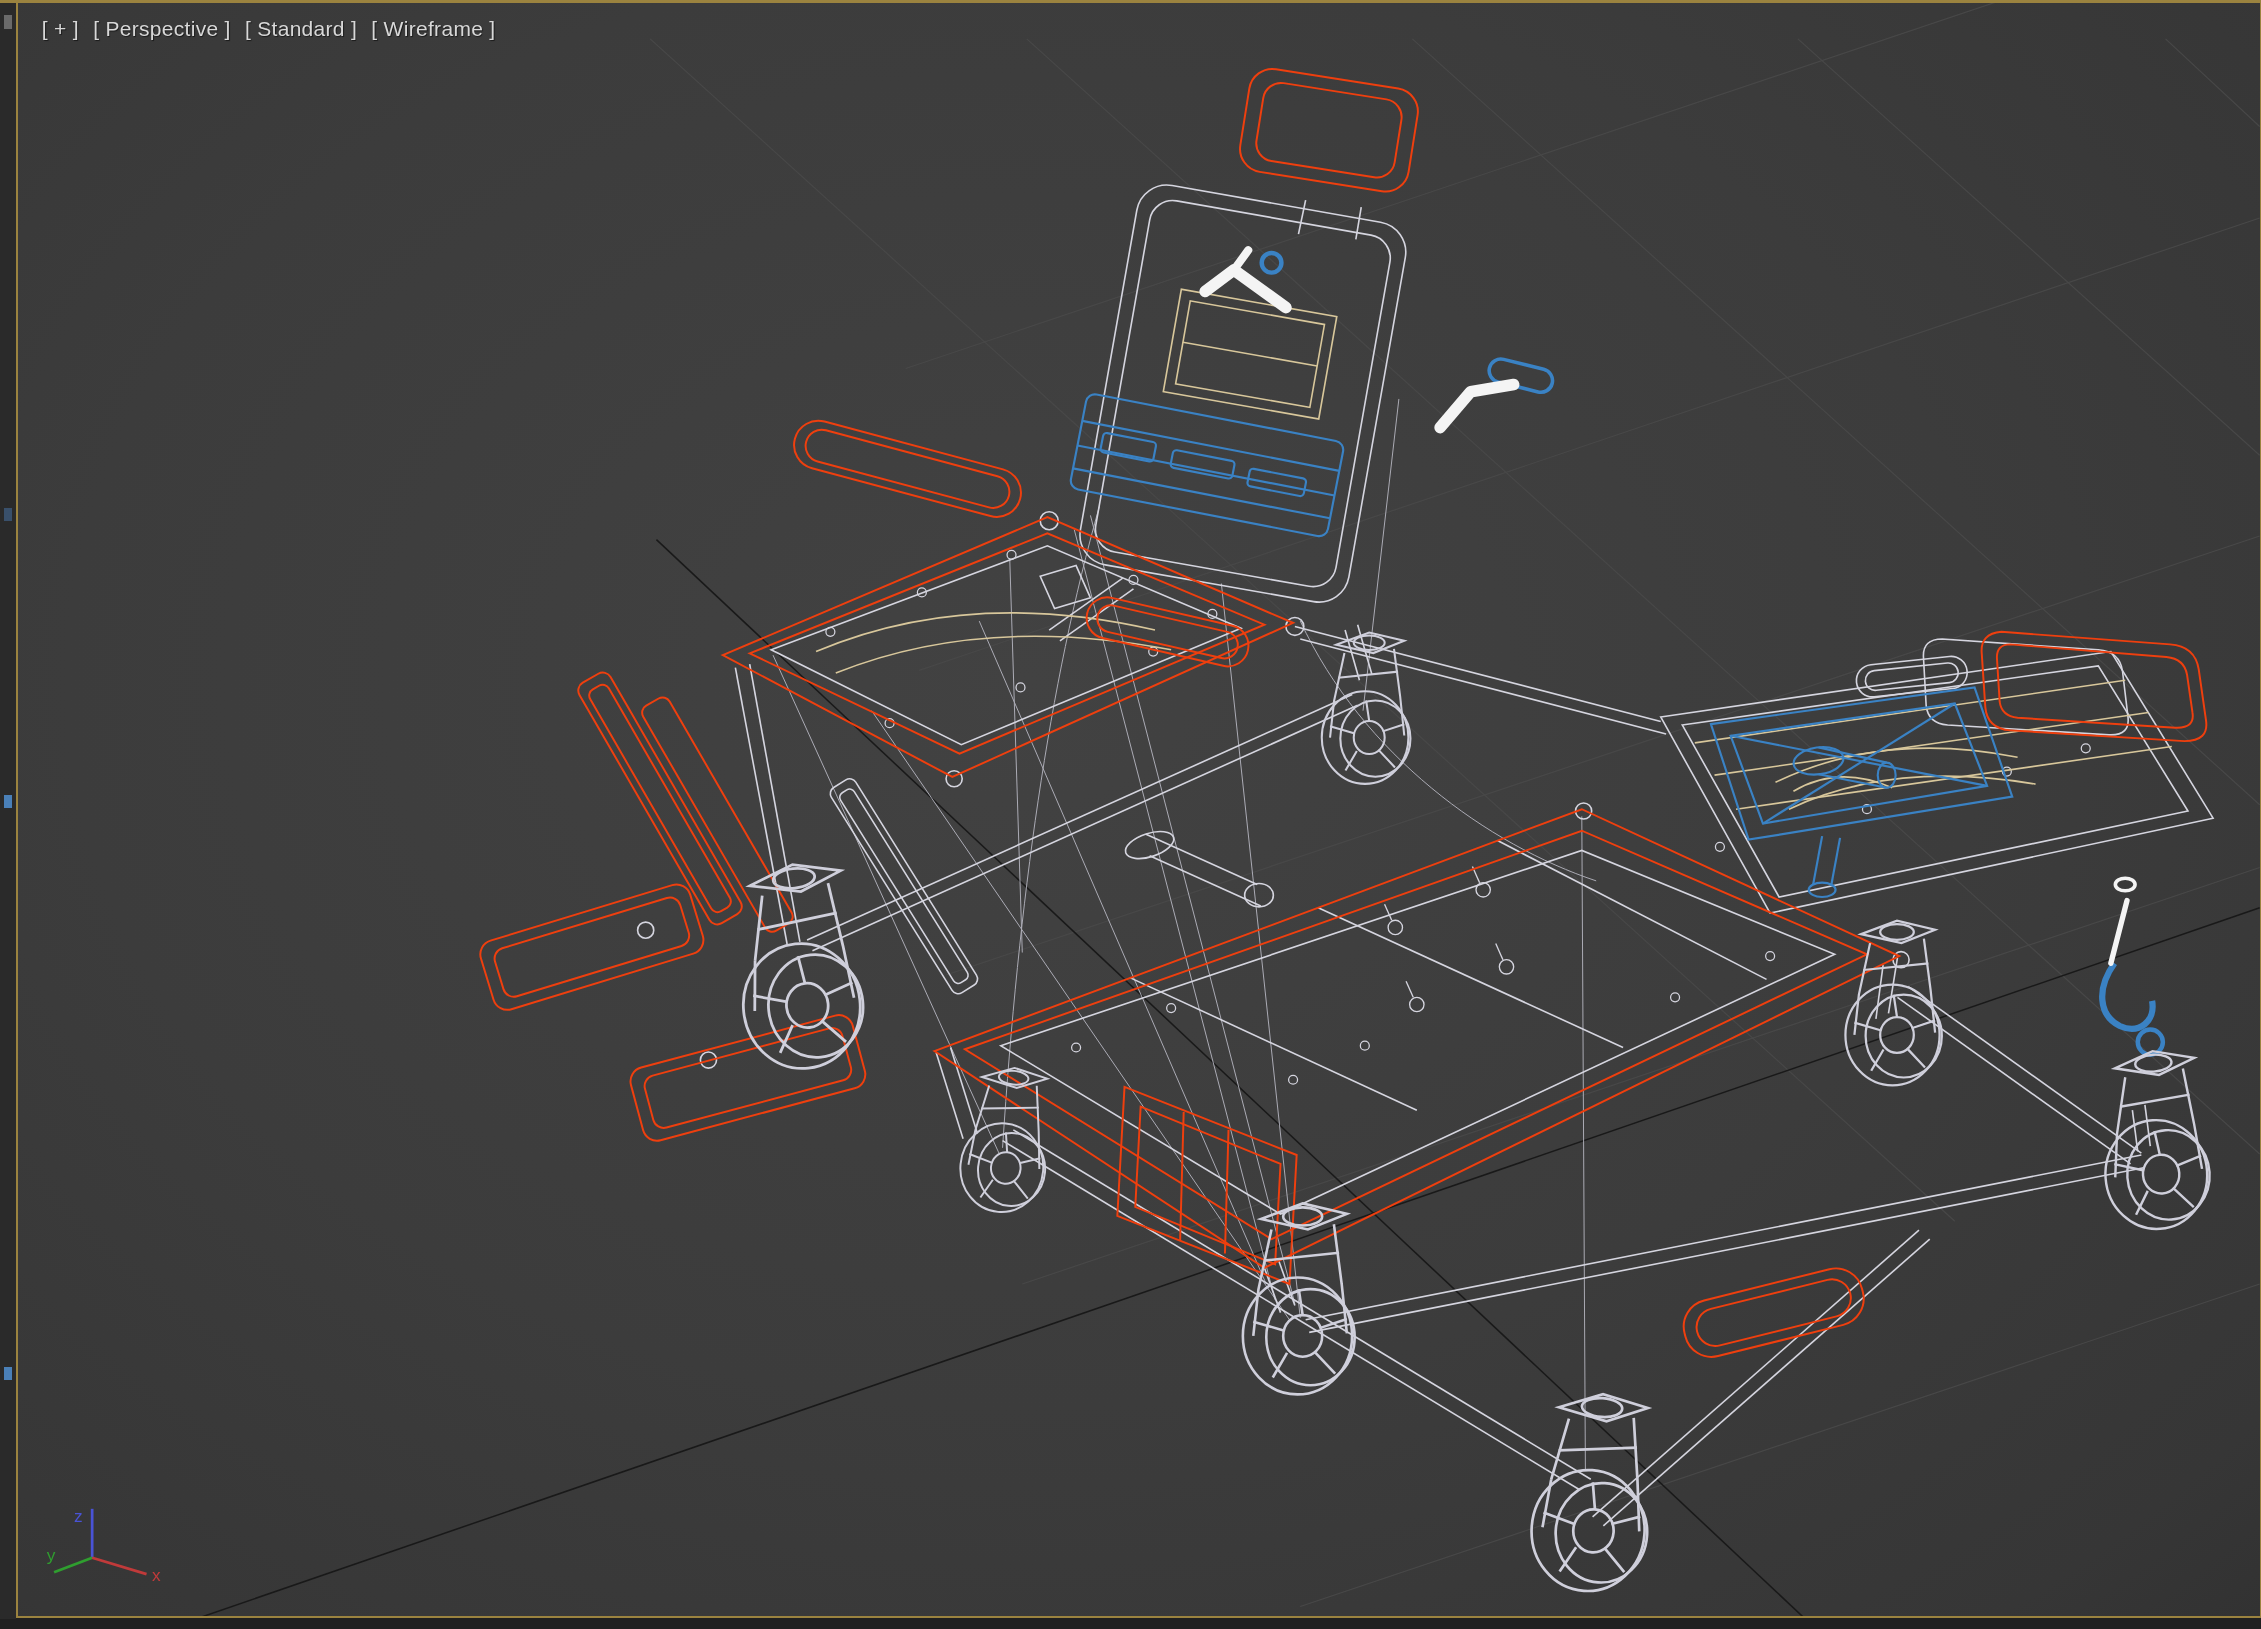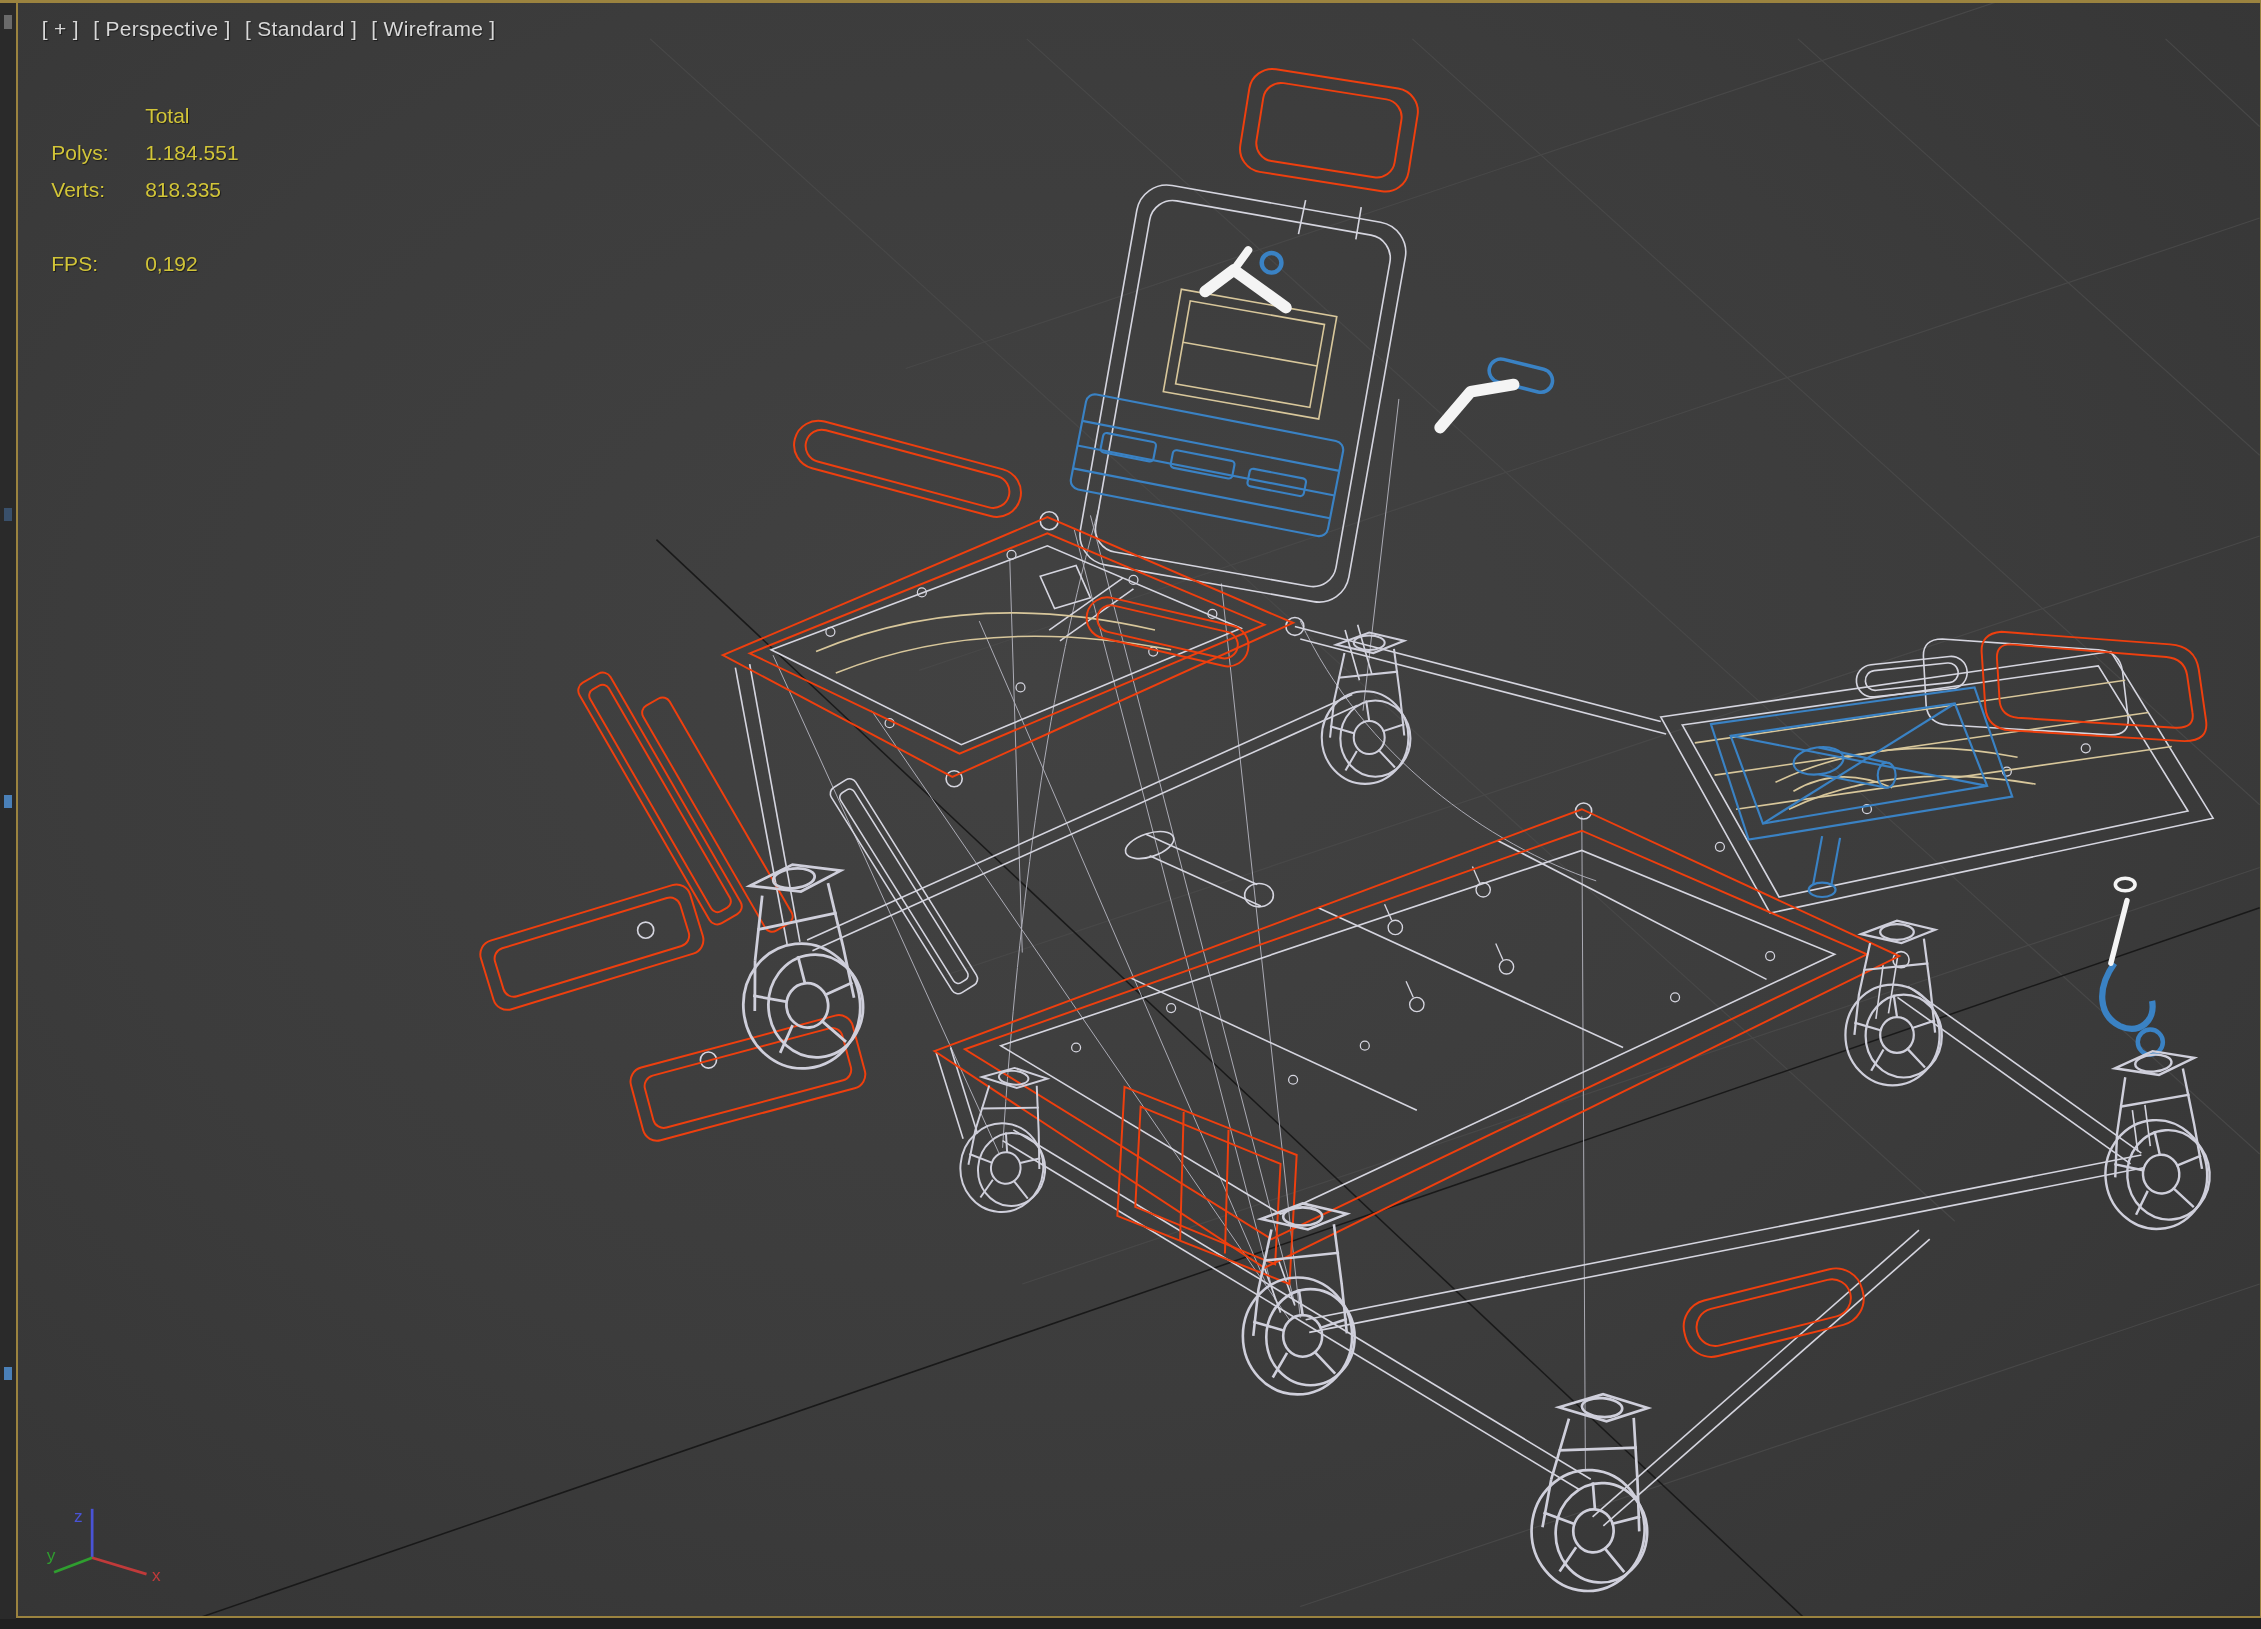--- a/index.html
+++ b/index.html
@@ -342,39 +342,20 @@
         </g>
       </svg>
 
       <div class="vp-label">
         <span>[ + ]</span>
         <span>[ Perspective ]</span>
         <span>[ Standard ]</span>
         <span>[ Wireframe ]</span>
       </div>
 
-      <div class="stats">
-        <div class="srow">
-          <span class="lbl"></span>
-          <span class="val">Total</span>
-        </div>
-        <div class="srow">
-          <span class="lbl">Polys:</span>
-          <span class="val">1.184.551</span>
-        </div>
-        <div class="srow">
-          <span class="lbl">Verts:</span>
-          <span class="val">818.335</span>
-        </div>
-        <div class="srow gap"></div>
-        <div class="srow">
-          <span class="lbl">FPS:</span>
-          <span class="val">0,192</span>
-        </div>
-      </div>
 
       <svg class="axis-gizmo" width="136" height="100" viewBox="0 0 150 110">
         <line x1="52" y1="68" x2="52" y2="14" stroke="#4953d6" stroke-width="3"></line>
         <text x="32" y="28" fill="#4953d6">z</text>
         <line x1="52" y1="68" x2="10" y2="84" stroke="#2f9e2f" stroke-width="3"></line>
         <text x="2" y="72" fill="#2f9e2f">y</text>
         <line x1="52" y1="68" x2="112" y2="86" stroke="#c03a3a" stroke-width="3"></line>
         <text x="118" y="94" fill="#c03a3a">x</text>
       </svg>
 

